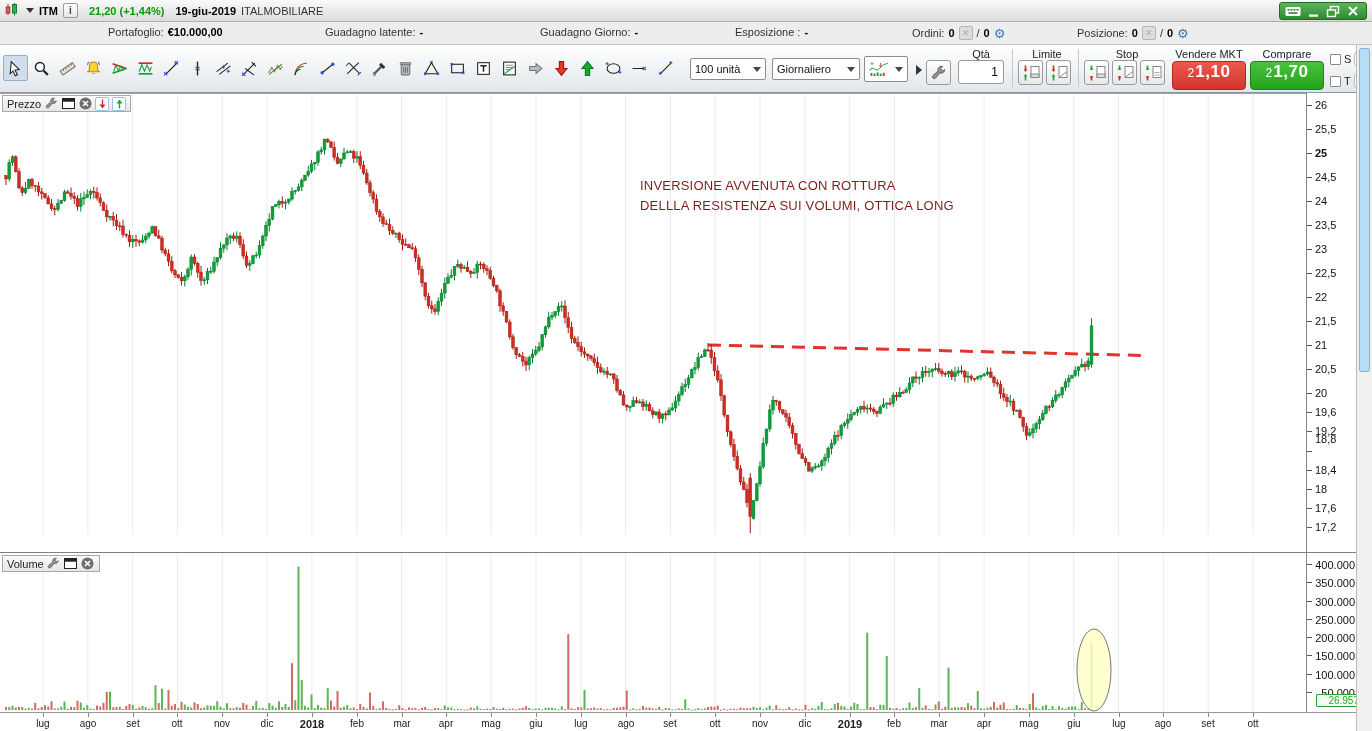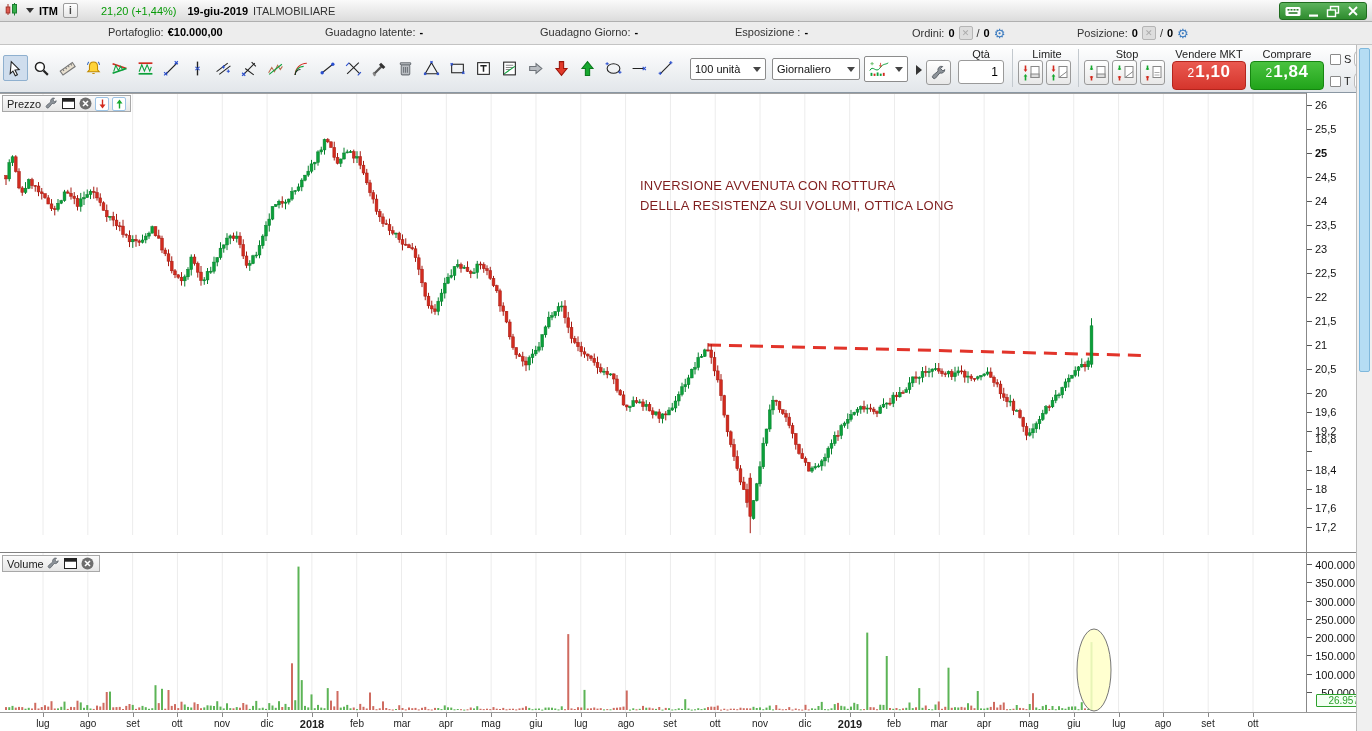--- a/index.html
+++ b/index.html
@@ -8,21 +8,21 @@
        font-family:"Liberation Sans","DejaVu Sans",sans-serif;font-size:11px;color:#222;}
 
   
   #titlebar{position:absolute;left:0;top:0;width:1372px;height:22px;
     background:linear-gradient(#fafafa,#dcdcdc);border-bottom:1px solid #b0b0b0;
     display:flex;align-items:center;padding-left:4px;gap:5px;}
   .tb-caret{width:0;height:0;border-left:4px solid transparent;border-right:4px solid transparent;border-top:5px solid #333;}
   #ticker{font-weight:bold;font-size:11px;color:#000;}
   .info-btn{width:15px;height:15px;border:1px solid #9b9b9b;border-radius:2px;background:linear-gradient(#fff,#e6e6e6);
     font-size:10px;font-weight:bold;color:#444;display:flex;align-items:center;justify-content:center;}
-  #price-change{color:#089b08;font-weight:normal;margin-left:18px;}
+  #price-change{color:#089b08;font-weight:bold;margin-left:6px;}
   #quote-date{font-weight:bold;color:#000;margin-left:6px;}
   #instr-name{color:#333;}
   #win-controls{position:absolute;right:5px;top:2px;height:18px;display:flex;align-items:center;gap:2px;
     background:linear-gradient(#5cb35c,#2e8b2e);border:1px solid #1f6b1f;border-radius:3px;padding:0 4px;}
   .wc-btn{width:18px;height:14px;display:flex;align-items:center;justify-content:center;}
 
   
   #infobar{position:absolute;left:0;top:22px;width:1372px;height:23px;background:#ededed;
     border-bottom:1px solid #c4c4c4;font-size:11px;color:#333;}
   .ib-group{position:absolute;top:4px;display:flex;align-items:center;gap:4px;white-space:nowrap;}
@@ -442,21 +442,21 @@
     </button>
 
     <span class="grp-label" style="left:1172px;width:74px">Vendere MKT</span>
     <button id="sell-btn" class="mkt-btn" style="left:1172px">
       <span class="sm">2</span>
         <span class="big">1,10</span>
     </button>
     <span class="grp-label" style="left:1250px;width:74px">Comprare MKT</span>
     <button id="buy-btn" class="mkt-btn" style="left:1250px">
       <span class="sm">2</span>
-        <span class="big">1,84</span>
+        <span class="big">1,70</span>
     </button>
 
     <div class="st-row" style="left:1330px;top:6px">
       <span class="st-check"></span>
       <span>S</span>
       <span class="st-input">10</span>
 
     </div>
     <div class="st-row" style="left:1330px;top:28px">
       <span class="st-check"></span>

